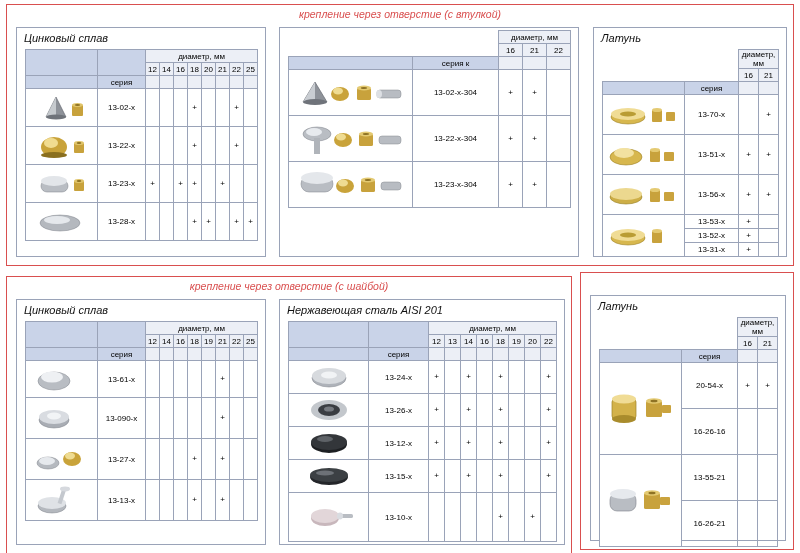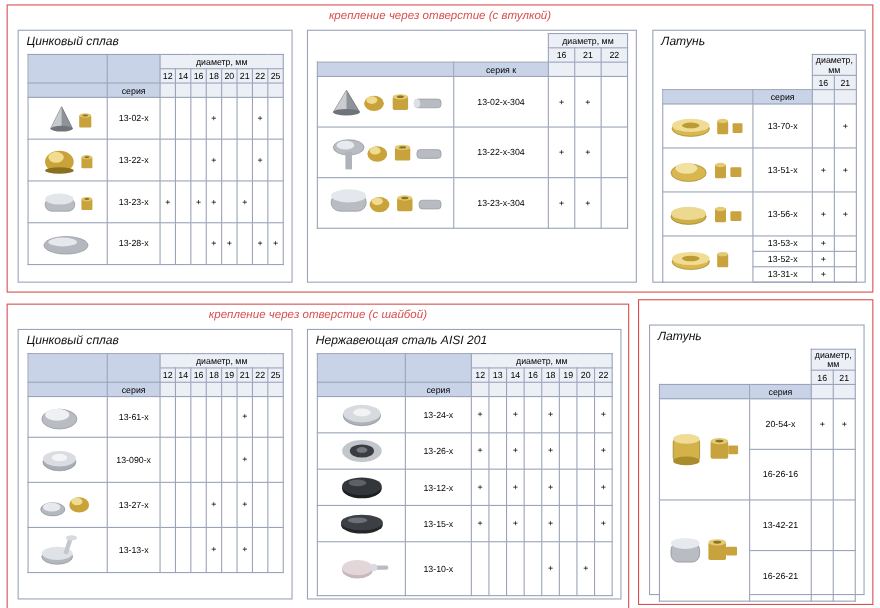--- a/index.html
+++ b/index.html
@@ -790,21 +790,21 @@
             <svg width="78" height="80" viewBox="0 0 78 80">
               <rect x="8" y="32" width="26" height="18" rx="7" fill="#b9bdc3" stroke="#7d8189" stroke-width="0.6"></rect>
               <ellipse cx="21" cy="33" rx="13" ry="5" fill="#e6e9ed"></ellipse>
               <rect x="42" y="32" width="16" height="16" rx="1.5" fill="#c8a23c"></rect>
               <ellipse cx="50" cy="32" rx="8" ry="2.8" fill="#e4ca72"></ellipse>
               <ellipse cx="50" cy="32" rx="3.6" ry="1.3" fill="#8e7224"></ellipse>
               <rect x="58" y="36" width="10" height="8" rx="1" fill="#caa33e"></rect>
             </svg>
           </div>
         </td>
-        <td class="series-cell">13-42-21</td>
+        <td class="series-cell">13-55-21</td>
         <td class="mark"></td>
         <td class="mark"></td>
       </tr>
       <tr style="height:46px">
         <td class="series-cell">16-26-21</td>
         <td class="mark"></td>
         <td class="mark"></td>
       </tr>
     </tbody>
       </table>

